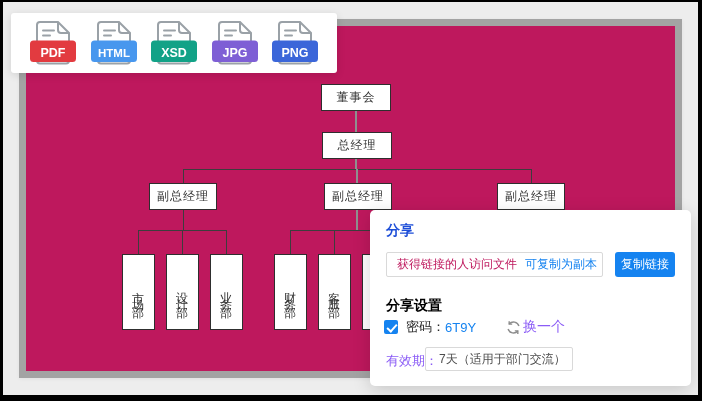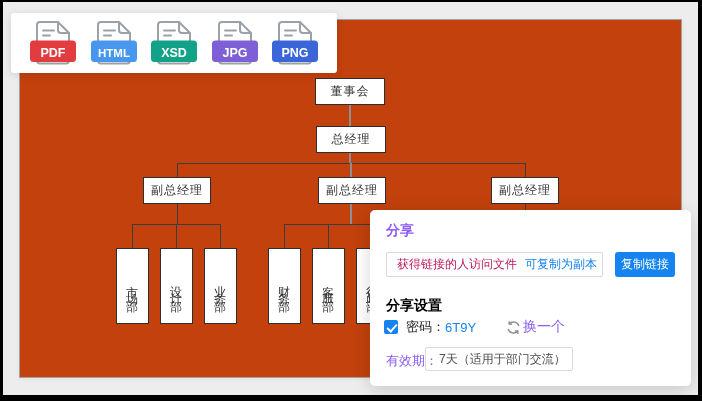--- a/index.html
+++ b/index.html
@@ -2,21 +2,21 @@
 <html><head>
 <meta charset="utf-8">
 <style>
   * { margin:0; padding:0; box-sizing:border-box; }
   body { font-family:"Liberation Sans","DejaVu Sans",sans-serif; }
   .screen { position:relative; width:702px; height:401px; background:#000; overflow:hidden; }
   .desktop { position:absolute; left:3px; top:2px; right:4px; bottom:6px; background:#ededed; overflow:hidden; }
 
   
   .canvas { position:absolute; left:16px; top:17px; width:663px; height:359px;
-            background:#c2410c; border:1px solid #a3a3a3; box-shadow:0 1px 4px rgba(0,0,0,.05); }
+            background:#be185d; border:7px solid #a3a3a3; box-shadow:0 1px 4px rgba(0,0,0,.05); }
 
   
   .obox { position:absolute; background:#fff; border:1.5px solid #2e2e2e;
           display:flex; align-items:center; justify-content:center;
           font-size:12px; color:#333; letter-spacing:1px; }
   .dept { position:absolute; width:33px; height:76px; background:#fff; border:1.5px solid #2e2e2e; }
   .dept span { display:block; width:100%; height:100%; writing-mode:vertical-lr; text-orientation:upright;
                text-align:center; line-height:29px; font-size:12px; letter-spacing:7px; color:#333; }
   .vline { position:absolute; width:1px; background:#3d3d3d; }
   .hline { position:absolute; height:1px; background:#3d3d3d; }
@@ -24,21 +24,21 @@
 
   
   .toolbar { position:absolute; left:8px; top:11px; width:326px; height:60px; background:#fff;
              border-radius:3px; box-shadow:0 2px 8px rgba(0,0,0,.12);
              display:flex; align-items:center; justify-content:space-between; padding:0 18px; z-index:5; }
   .fmt { width:48px; height:46px; cursor:pointer; }
 
   
   .dialog { position:absolute; left:367px; top:208px; width:321px; height:176px; background:#fff;
             border-radius:5px; box-shadow:0 4px 18px rgba(0,0,0,.16); z-index:6; }
-  .dlg-title { position:absolute; left:16px; top:12px; font-size:14px; font-weight:bold; color:#8b5cf6; }
+  .dlg-title { position:absolute; left:16px; top:12px; font-size:14px; font-weight:bold; color:#1d4ed8; }
   .dlg-sub   { position:absolute; left:16px; top:87px; font-size:14px; font-weight:bold; color:#000000; }
   .link-box { position:absolute; left:16px; top:42px; width:217px; height:25px;
               border:1px solid #d9d9d9; border-radius:2px; background:#fff;
               display:flex; align-items:center; padding-left:10px; gap:8px; white-space:nowrap; overflow:hidden; }
   .link-box .ph   { font-size:12px; color:#be185d; }
   .link-box .copylink { font-size:12px; color:#1583f0; cursor:pointer; }
   .copy-btn { position:absolute; left:245px; top:42px; width:60px; height:25px; background:#1583f0;
               border-radius:3px; color:#fff; font-size:12px; display:flex; align-items:center;
               justify-content:center; cursor:pointer; }
   .pw-row { position:absolute; left:14px; top:109px; height:16px; display:flex; align-items:center; }

